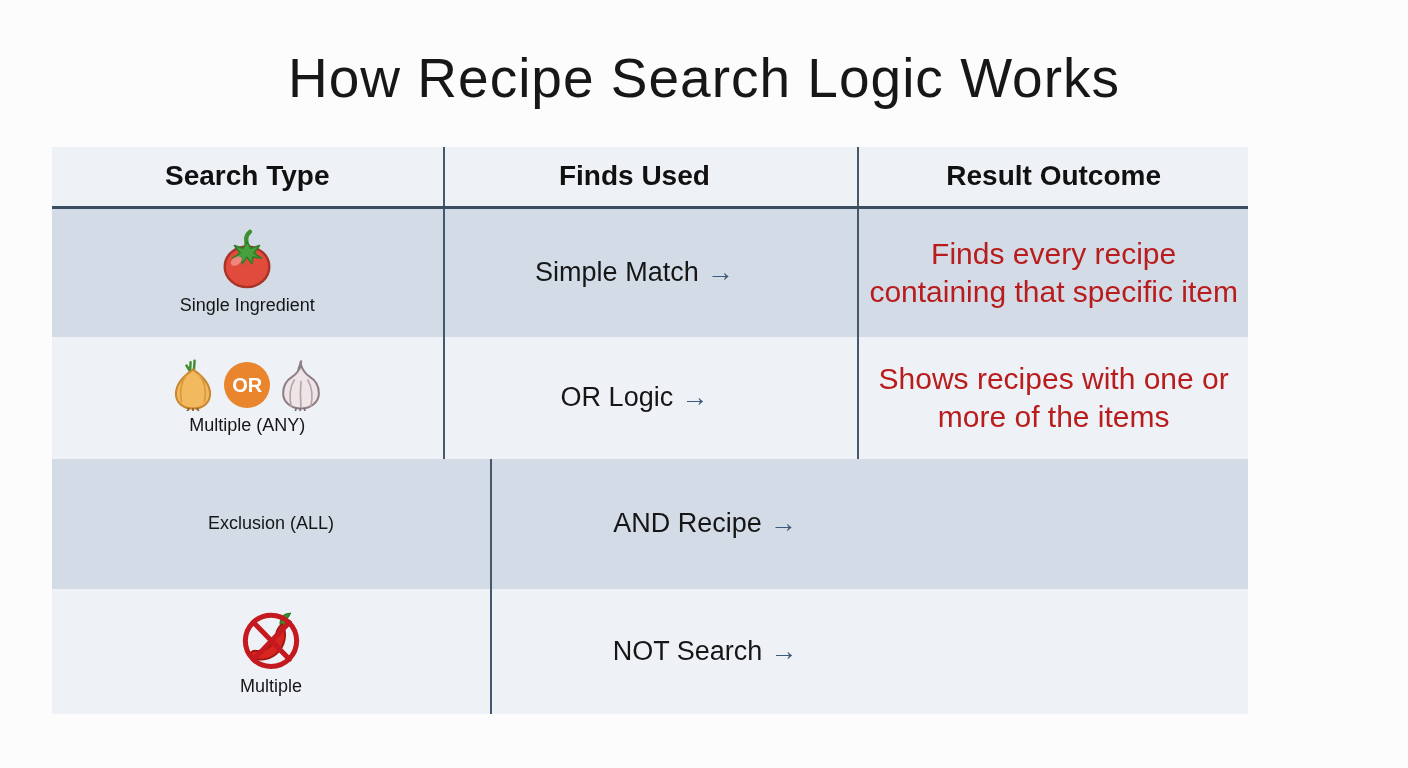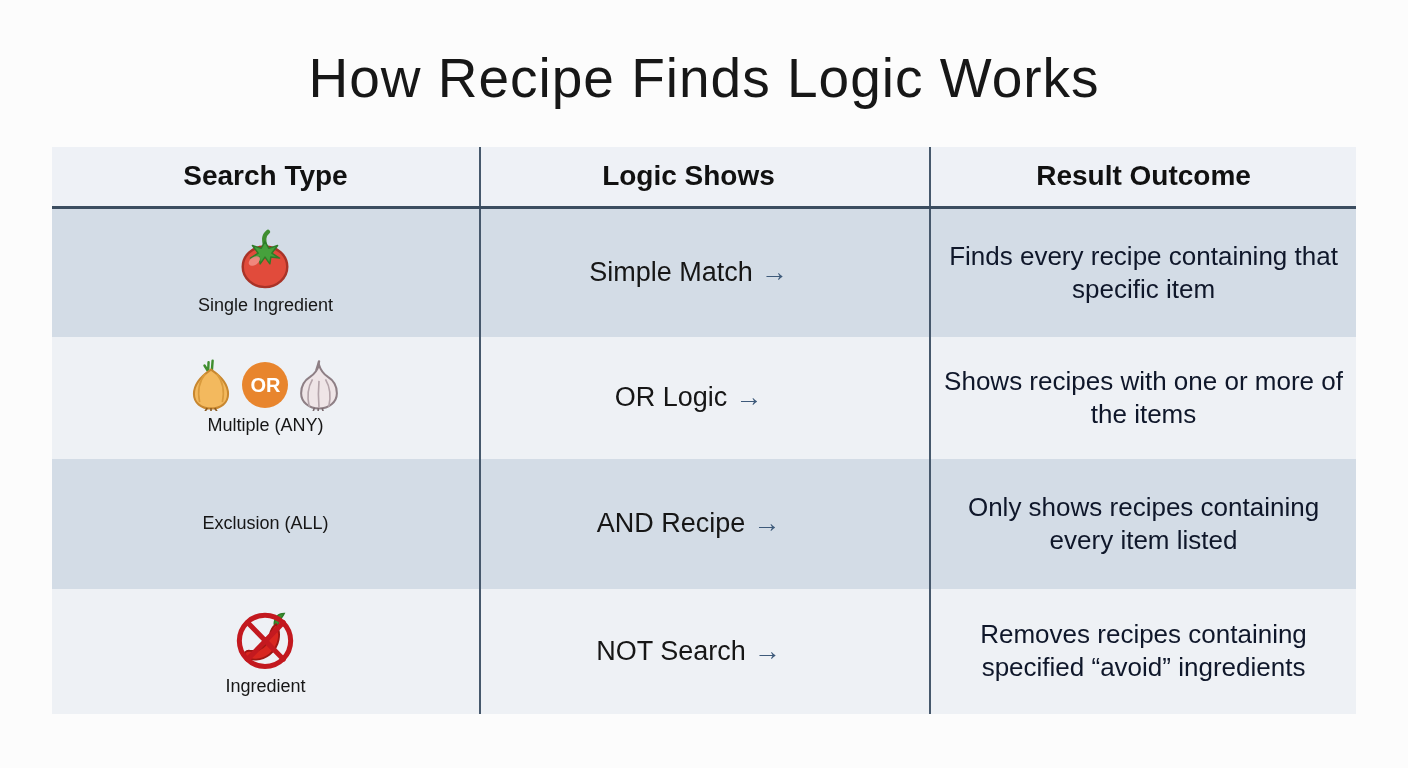--- a/index.html
+++ b/index.html
@@ -14,21 +14,21 @@
   }
   .page-title {
     margin-top: 46px;
     text-align: center;
     font-size: 55px;
     font-weight: 300;
     letter-spacing: 1px;
     color: #171717;
   }
   .logic-table {
-    width: 1304px;
+    width: 1196px;
     margin: 36px auto 0 52px;
   }
   .t-row {
     display: flex;
     width: 100%;
   }
   .t-header {
     height: 62px;
     background: #eef1f6;
     border-bottom: 3px solid #3b4d60;
@@ -70,24 +70,24 @@
   .logic-text {
     font-size: 27px;
     color: #161616;
   }
   .arrow {
     color: #3e5a7a;
     font-size: 27px;
     margin-left: 8px;
   }
   .outcome-text {
-    font-size: 26px;
+    font-size: 30px;
     line-height: 1.27;
     max-width: 410px;
-    color: #0f172a;
+    color: #b91c1c;
   }
   .badge {
     width: 46px;
     height: 46px;
     border-radius: 50%;
     display: flex;
     align-items: center;
     justify-content: center;
     color: #fff;
     font-weight: 700;
@@ -132,27 +132,27 @@
     <g id="ic-nochili">
       <path d="M46 20 C46 13 50 8 57 8 C55 12 52 15 50 21 Z" fill="#3f8e2f" stroke="#2e7c28" stroke-width="1.5"></path>
       <path d="M48 20 C54 29 52 44 41 53 C32 60 20 60 15 55 C12 52 15 48 20 49 C31 50 39 43 41 32 C42 27 44 23 48 20 Z" fill="#d8261f" stroke="#9e1713" stroke-width="2"></path>
       <circle cx="36" cy="38" r="28" fill="none" stroke="#c3191f" stroke-width="5.5"></circle>
       <path d="M17 18 L56 58 M56 18 L17 58" stroke="#c3191f" stroke-width="5.5" stroke-linecap="round"></path>
     </g>
   </defs>
 </svg>
 
 <div>
-  <h1 class="page-title">How Recipe Finds Logic Works</h1>
+  <h1 class="page-title">How Recipe Search Logic Works</h1>
 
   <div class="logic-table">
 
     <div class="t-row t-header">
       <div class="cell col-a header-cell">Search Type</div>
-      <div class="cell col-b header-cell">Logic Shows</div>
+      <div class="cell col-b header-cell">Finds Used</div>
       <div class="cell col-c header-cell">Result Outcome</div>
     </div>
 
     <div class="t-row row-1">
       <div class="cell col-a">
         <div class="icon-strip">
           <svg class="veg-svg" width="62" height="62" viewBox="0 0 64 64">
               <use href="#ic-tomato"></use>
             </svg>
         </div>
@@ -193,38 +193,32 @@
 
     <div class="t-row row-3">
       <div class="cell col-a">
         <div class="type-label">Exclusion (ALL)</div>
       </div>
       <div class="cell col-b">
         <div class="logic-text">
           <span>AND Recipe</span><span class="arrow">→</span>
         </div>
       </div>
-      <div class="cell col-c">
-        <div class="outcome-text">Only shows recipes containing every item listed</div>
-      </div>
     </div>
 
     <div class="t-row row-4">
       <div class="cell col-a">
         <div class="icon-strip">
           <svg class="veg-svg" width="66" height="66" viewBox="0 0 72 72">
               <use href="#ic-nochili"></use>
             </svg>
         </div>
-        <div class="type-label">Ingredient</div>
+        <div class="type-label">Multiple</div>
       </div>
       <div class="cell col-b">
         <div class="logic-text">
           <span>NOT Search</span><span class="arrow">→</span>
         </div>
-      </div>
-      <div class="cell col-c">
-        <div class="outcome-text">Removes recipes containing specified “avoid” ingredients</div>
       </div>
     </div>
 
   </div>
 </div>
 
 </body></html>

